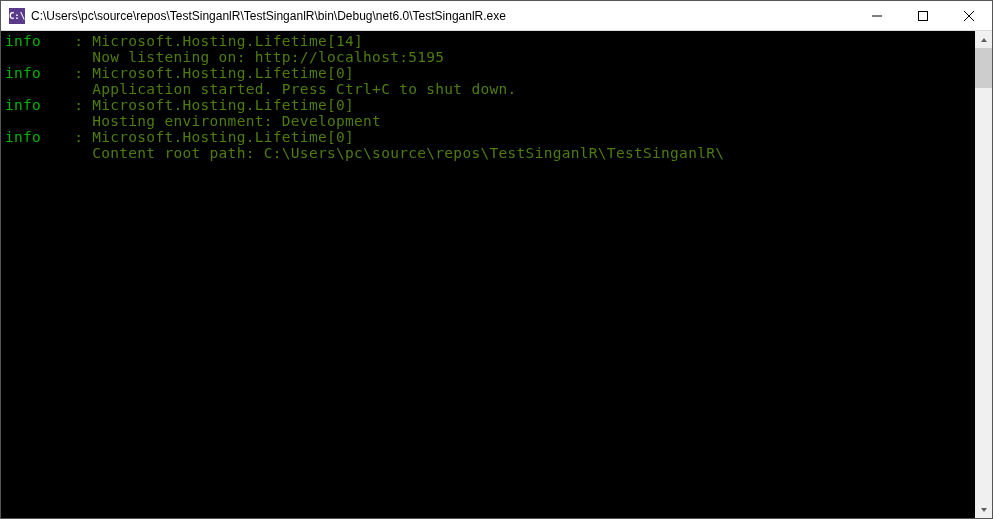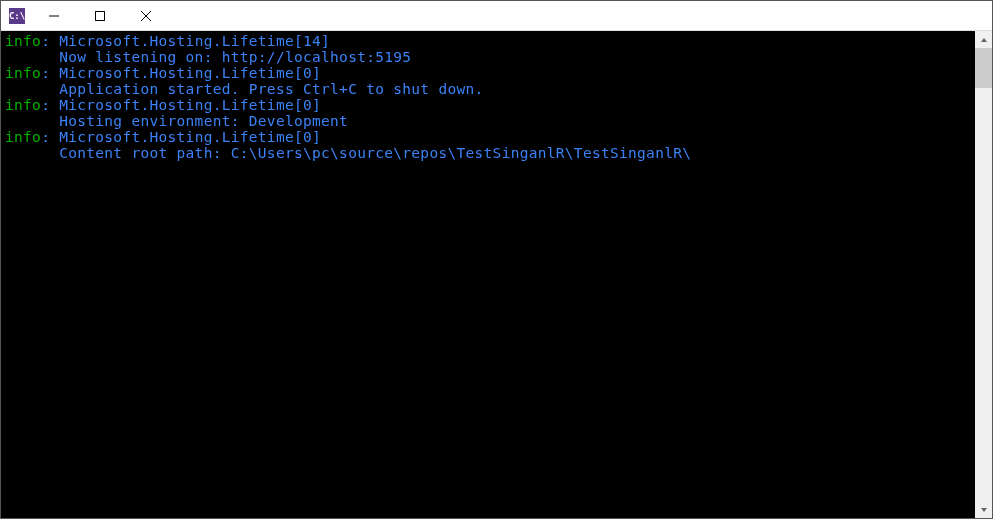--- a/index.html
+++ b/index.html
@@ -90,27 +90,28 @@
     }
     .scroll-thumb {
       position: absolute;
       top: 0;
       left: 0;
       right: 0;
       height: 40px;
       background: #cdcdcd;
     }
     .info { color: #00b400; text-align: center; }
-    .msg { color: #3b82f6; }
+    .msg { color: #4d7c0f; margin-left: 33px; }
   </style>
 </head>
 <body>
 
 <div class="titlebar">
   <div class="titlebar-icon">C:\</div>
+  <div class="titlebar-text">C:\Users\pc\source\repos\TestSinganlR\TestSinganlR\bin\Debug\net6.0\TestSinganlR.exe</div>
   <div class="window-controls">
     <div class="window-btn">
       <svg viewBox="0 0 10 10">
           <line x1="0" y1="5" x2="10" y2="5" stroke="#000" stroke-width="1"></line>
         </svg>
     </div>
     <div class="window-btn">
       <svg viewBox="0 0 10 10">
           <rect x="0.5" y="0.5" width="9" height="9" fill="none" stroke="#000" stroke-width="1"></rect>
         </svg>

